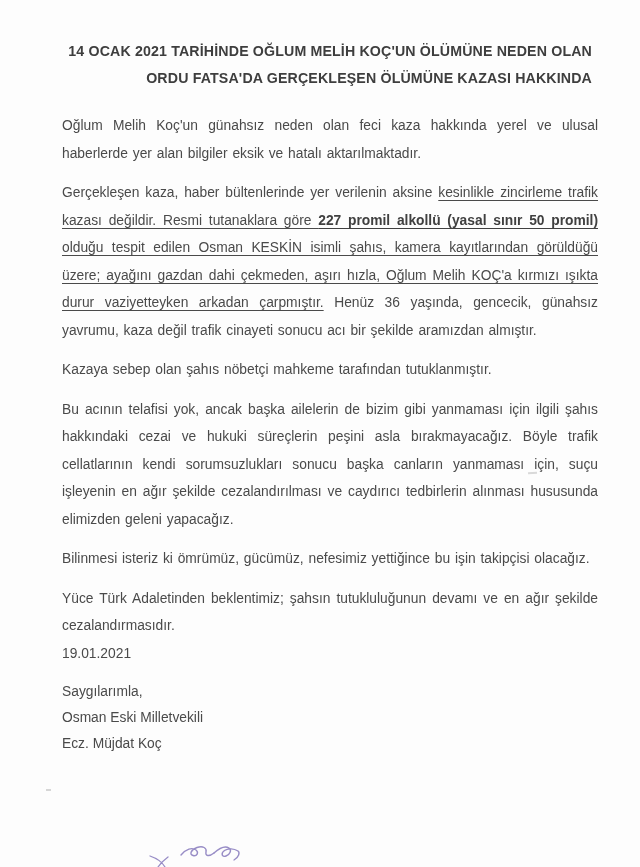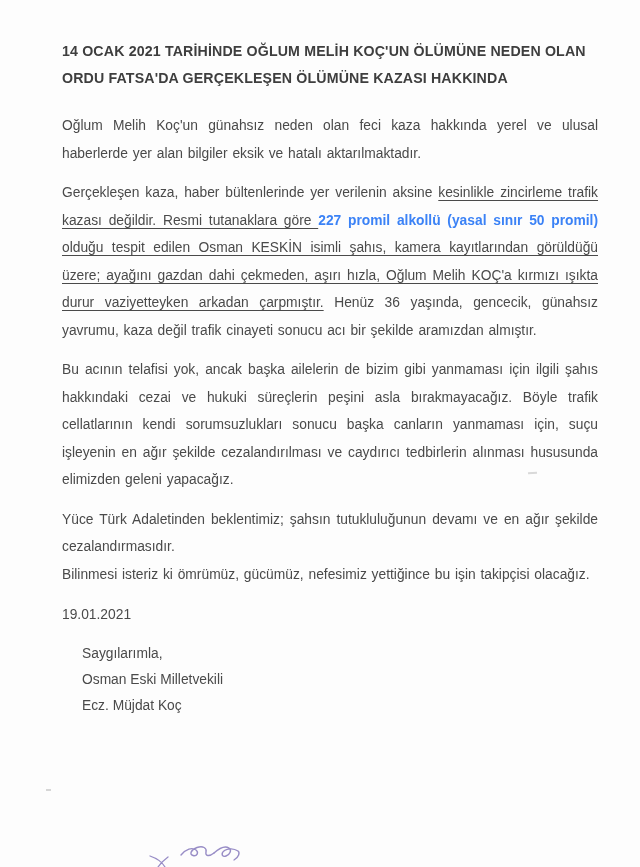--- a/index.html
+++ b/index.html
@@ -11,21 +11,21 @@
   .page {
     position: relative;
     box-sizing: border-box;
     width: 640px; height: 867px;
     background: #fdfdfd;
     color: #4a4a4a;
     padding: 38px 42px 0 62px;
     font-size: 13.8px;
   }
   .title-block {
-    text-align: left;
+    text-align: right;
     font-weight: bold;
     font-size: 14.2px;
     line-height: 27px;
     color: #3e3e3e;
     letter-spacing: 0.15px;
     margin: 0 6px 20px 0;
   }
   .para {
     text-align: justify;
     line-height: 27.5px;
@@ -33,25 +33,26 @@
     word-spacing: 1px;
   }
   .para.one-line { white-space: nowrap; text-align: left; }
   .para.no-gap { margin-bottom: 0; }
   .run-underline {
     text-decoration: underline;
     text-underline-offset: 3px;
   }
   .run-bold-underline {
     font-weight: bold;
-    color: #3b82f6;
+    color: #404040;
+    text-decoration: underline;
     text-underline-offset: 3px;
   }
-  .date-line { line-height: 27.5px; margin-top: 13px; }
-  .closing-block { margin-top: 12px; line-height: 26px; margin-left: 20px; }
+  .date-line { line-height: 27.5px; }
+  .closing-block { margin-top: 12px; line-height: 26px; }
   .signature-wrap {
     position: absolute;
     left: 178px; top: 836px;
     width: 70px; height: 31px;
   }
   .signature-tail {
     position: absolute;
     left: 148px; top: 855px;
     width: 24px; height: 12px;
   }
@@ -77,26 +78,27 @@
   <div class="title-block">
     <div>14 OCAK 2021 TARİHİNDE OĞLUM MELİH KOÇ'UN ÖLÜMÜNE NEDEN OLAN</div>
     <div>ORDU FATSA'DA GERÇEKLEŞEN ÖLÜMÜNE KAZASI HAKKINDA</div>
   </div>
 
   <div class="para"><span>Oğlum Melih Koç'un günahsız neden olan feci kaza hakkında yerel ve ulusal haberlerde yer alan bilgiler eksik ve hatalı aktarılmaktadır.</span></div>
 
   <div class="para"><span>Gerçekleşen kaza, haber bültenlerinde yer verilenin aksine </span><span class="run-underline">kesinlikle zincirleme trafik kazası değildir. Resmi tutanaklara göre </span><span class="run-bold-underline">227 promil alkollü (yasal sınır 50 promil)</span><span class="run-underline"> olduğu tespit edilen Osman KESKİN isimli şahıs, kamera kayıtlarından görüldüğü üzere; ayağını gazdan dahi çekmeden, aşırı hızla, Oğlum Melih KOÇ'a kırmızı ışıkta durur vaziyetteyken arkadan çarpmıştır.</span><span> Henüz 36 yaşında, gencecik, günahsız yavrumu, kaza değil trafik cinayeti sonucu acı bir şekilde aramızdan almıştır.</span></div>
 
 
+  <div class="para"><span>Kazaya sebep olan şahıs nöbetçi mahkeme tarafından tutuklanmıştır.</span></div>
 
   <div class="para"><span>Bu acının telafisi yok, ancak başka ailelerin de bizim gibi yanmaması için ilgili şahıs hakkındaki cezai ve hukuki süreçlerin peşini asla bırakmayacağız. Böyle trafik cellatlarının kendi sorumsuzlukları sonucu başka canların yanmaması için, suçu işleyenin en ağır şekilde cezalandırılması ve caydırıcı tedbirlerin alınması hususunda elimizden geleni yapacağız.</span></div>
 
+  <div class="para one-line"><span>Bilinmesi isteriz ki ömrümüz, gücümüz, nefesimiz yettiğince bu işin takipçisi olacağız.</span></div>
+
   <div class="para no-gap"><span>Yüce Türk Adaletinden beklentimiz; şahsın tutukluluğunun devamı ve en ağır şekilde cezalandırmasıdır.</span></div>
-
-  <div class="para one-line"><span>Bilinmesi isteriz ki ömrümüz, gücümüz, nefesimiz yettiğince bu işin takipçisi olacağız.</span></div>
 
   <div class="date-line">19.01.2021</div>
 
   <div class="closing-block">
     <div>Saygılarımla,</div>
     <div>Osman Eski Milletvekili</div>
     <div>Ecz. Müjdat Koç</div>
   </div>
 
   <div class="signature-wrap">

